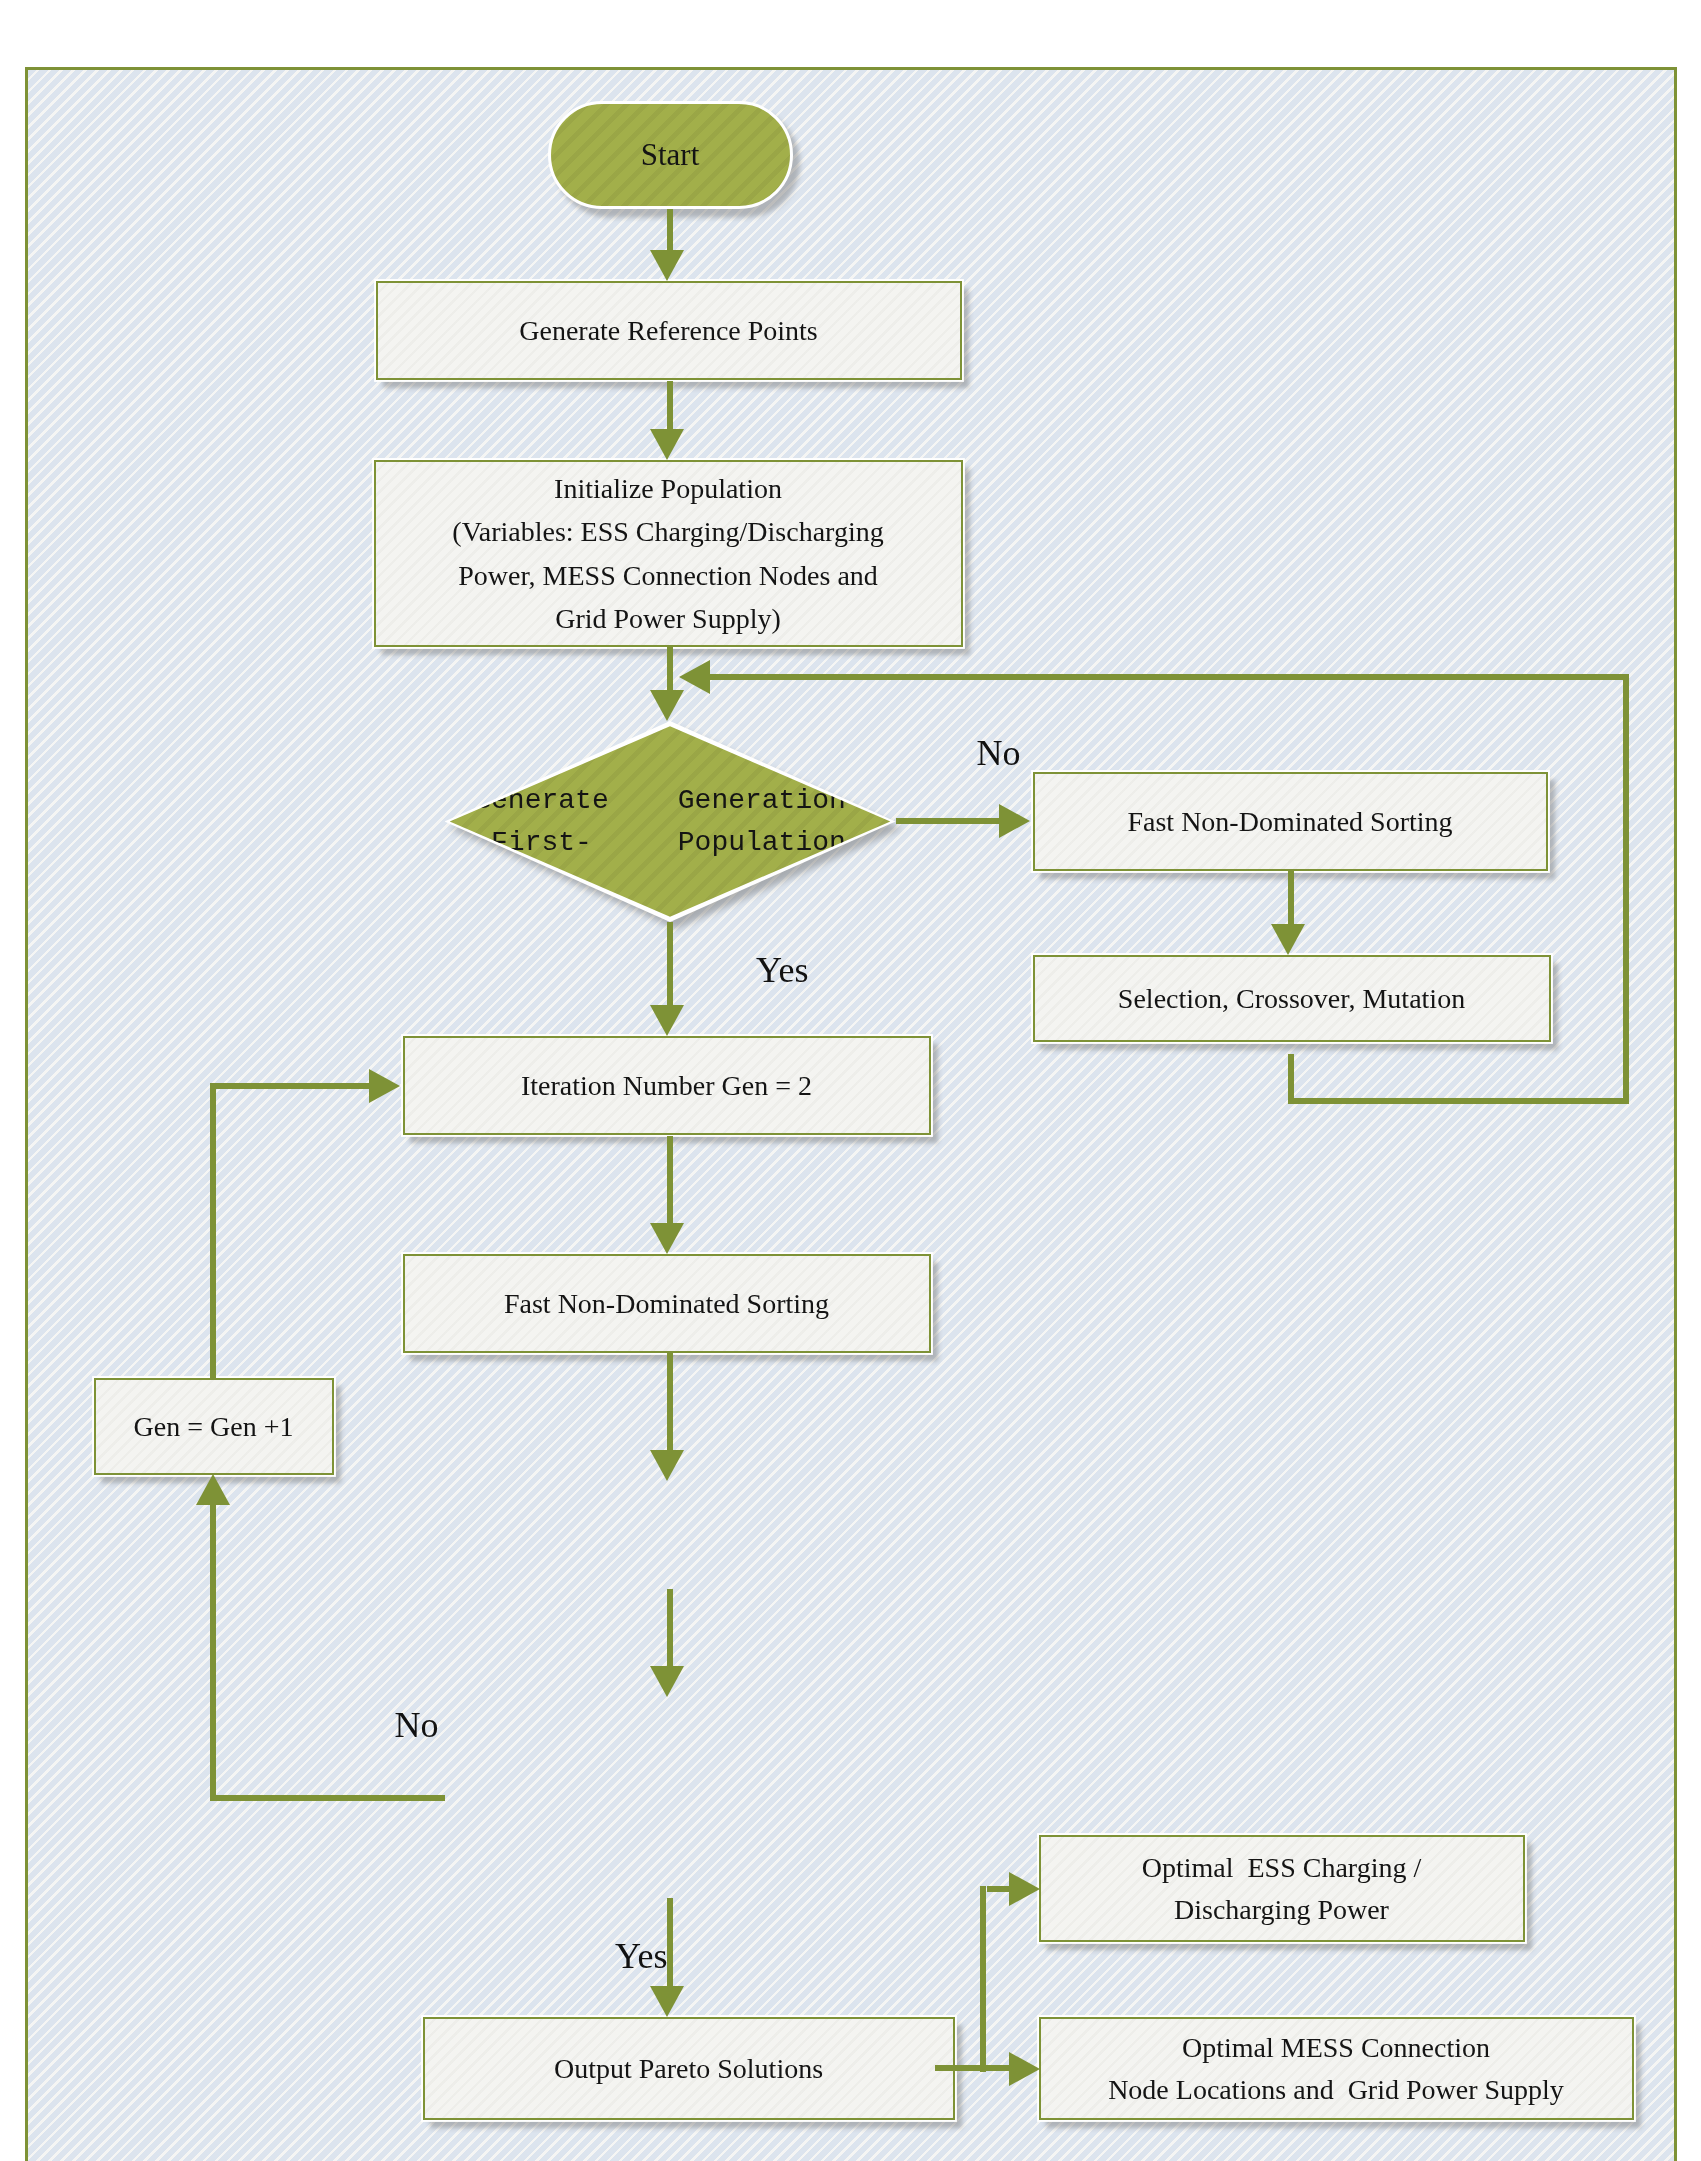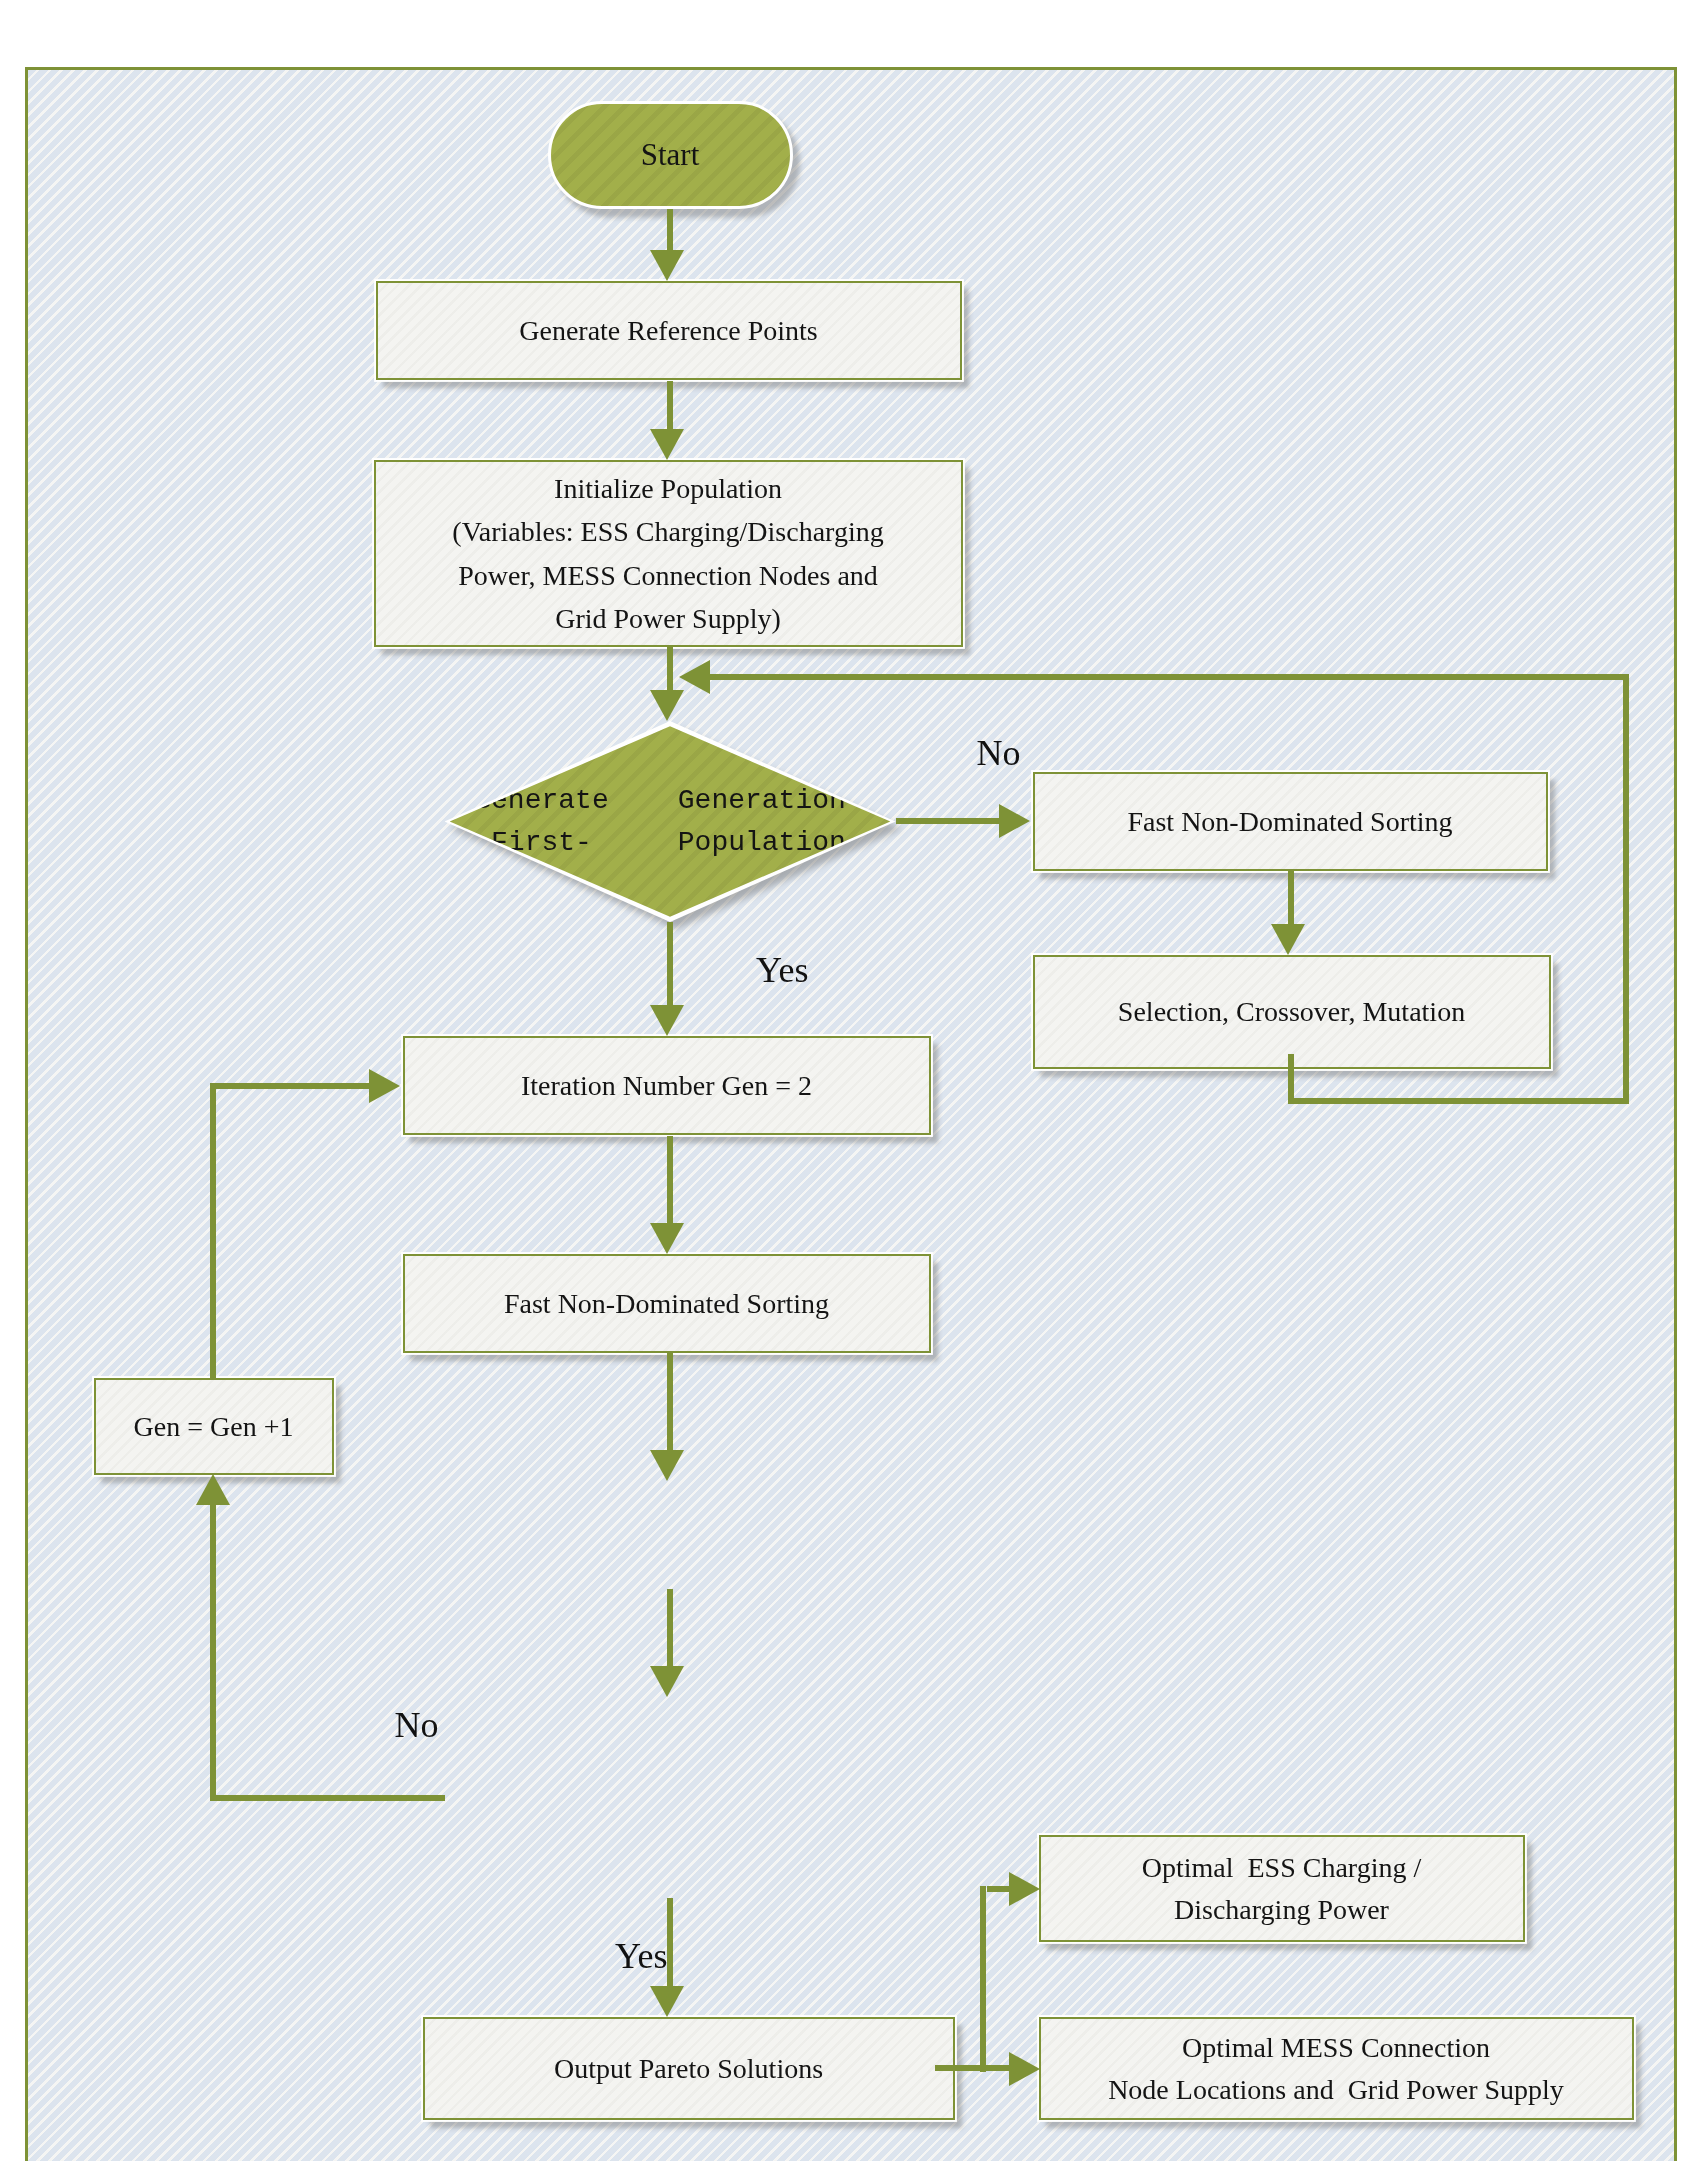--- a/index.html
+++ b/index.html
@@ -83,21 +83,21 @@
           <div>Generate First-</div>
           <div>Generation Population</div>
         </div>
       </div>
     </div>
 
     <div class="node" style="left:1005px;top:702px;width:515px;height:99px;">
       <div>Fast Non-Dominated Sorting</div>
     </div>
 
-    <div class="node" style="left:1005px;top:885px;width:518px;height:114px;">
+    <div class="node" style="left:1005px;top:885px;width:518px;height:87px;">
       <div>Selection, Crossover, Mutation</div>
     </div>
 
     <div class="node" style="left:375px;top:966px;width:528px;height:99px;">
       <div>Iteration Number Gen = 2</div>
     </div>
 
     <div class="node" style="left:375px;top:1184px;width:528px;height:99px;">
       <div>Fast Non-Dominated Sorting</div>
     </div>

